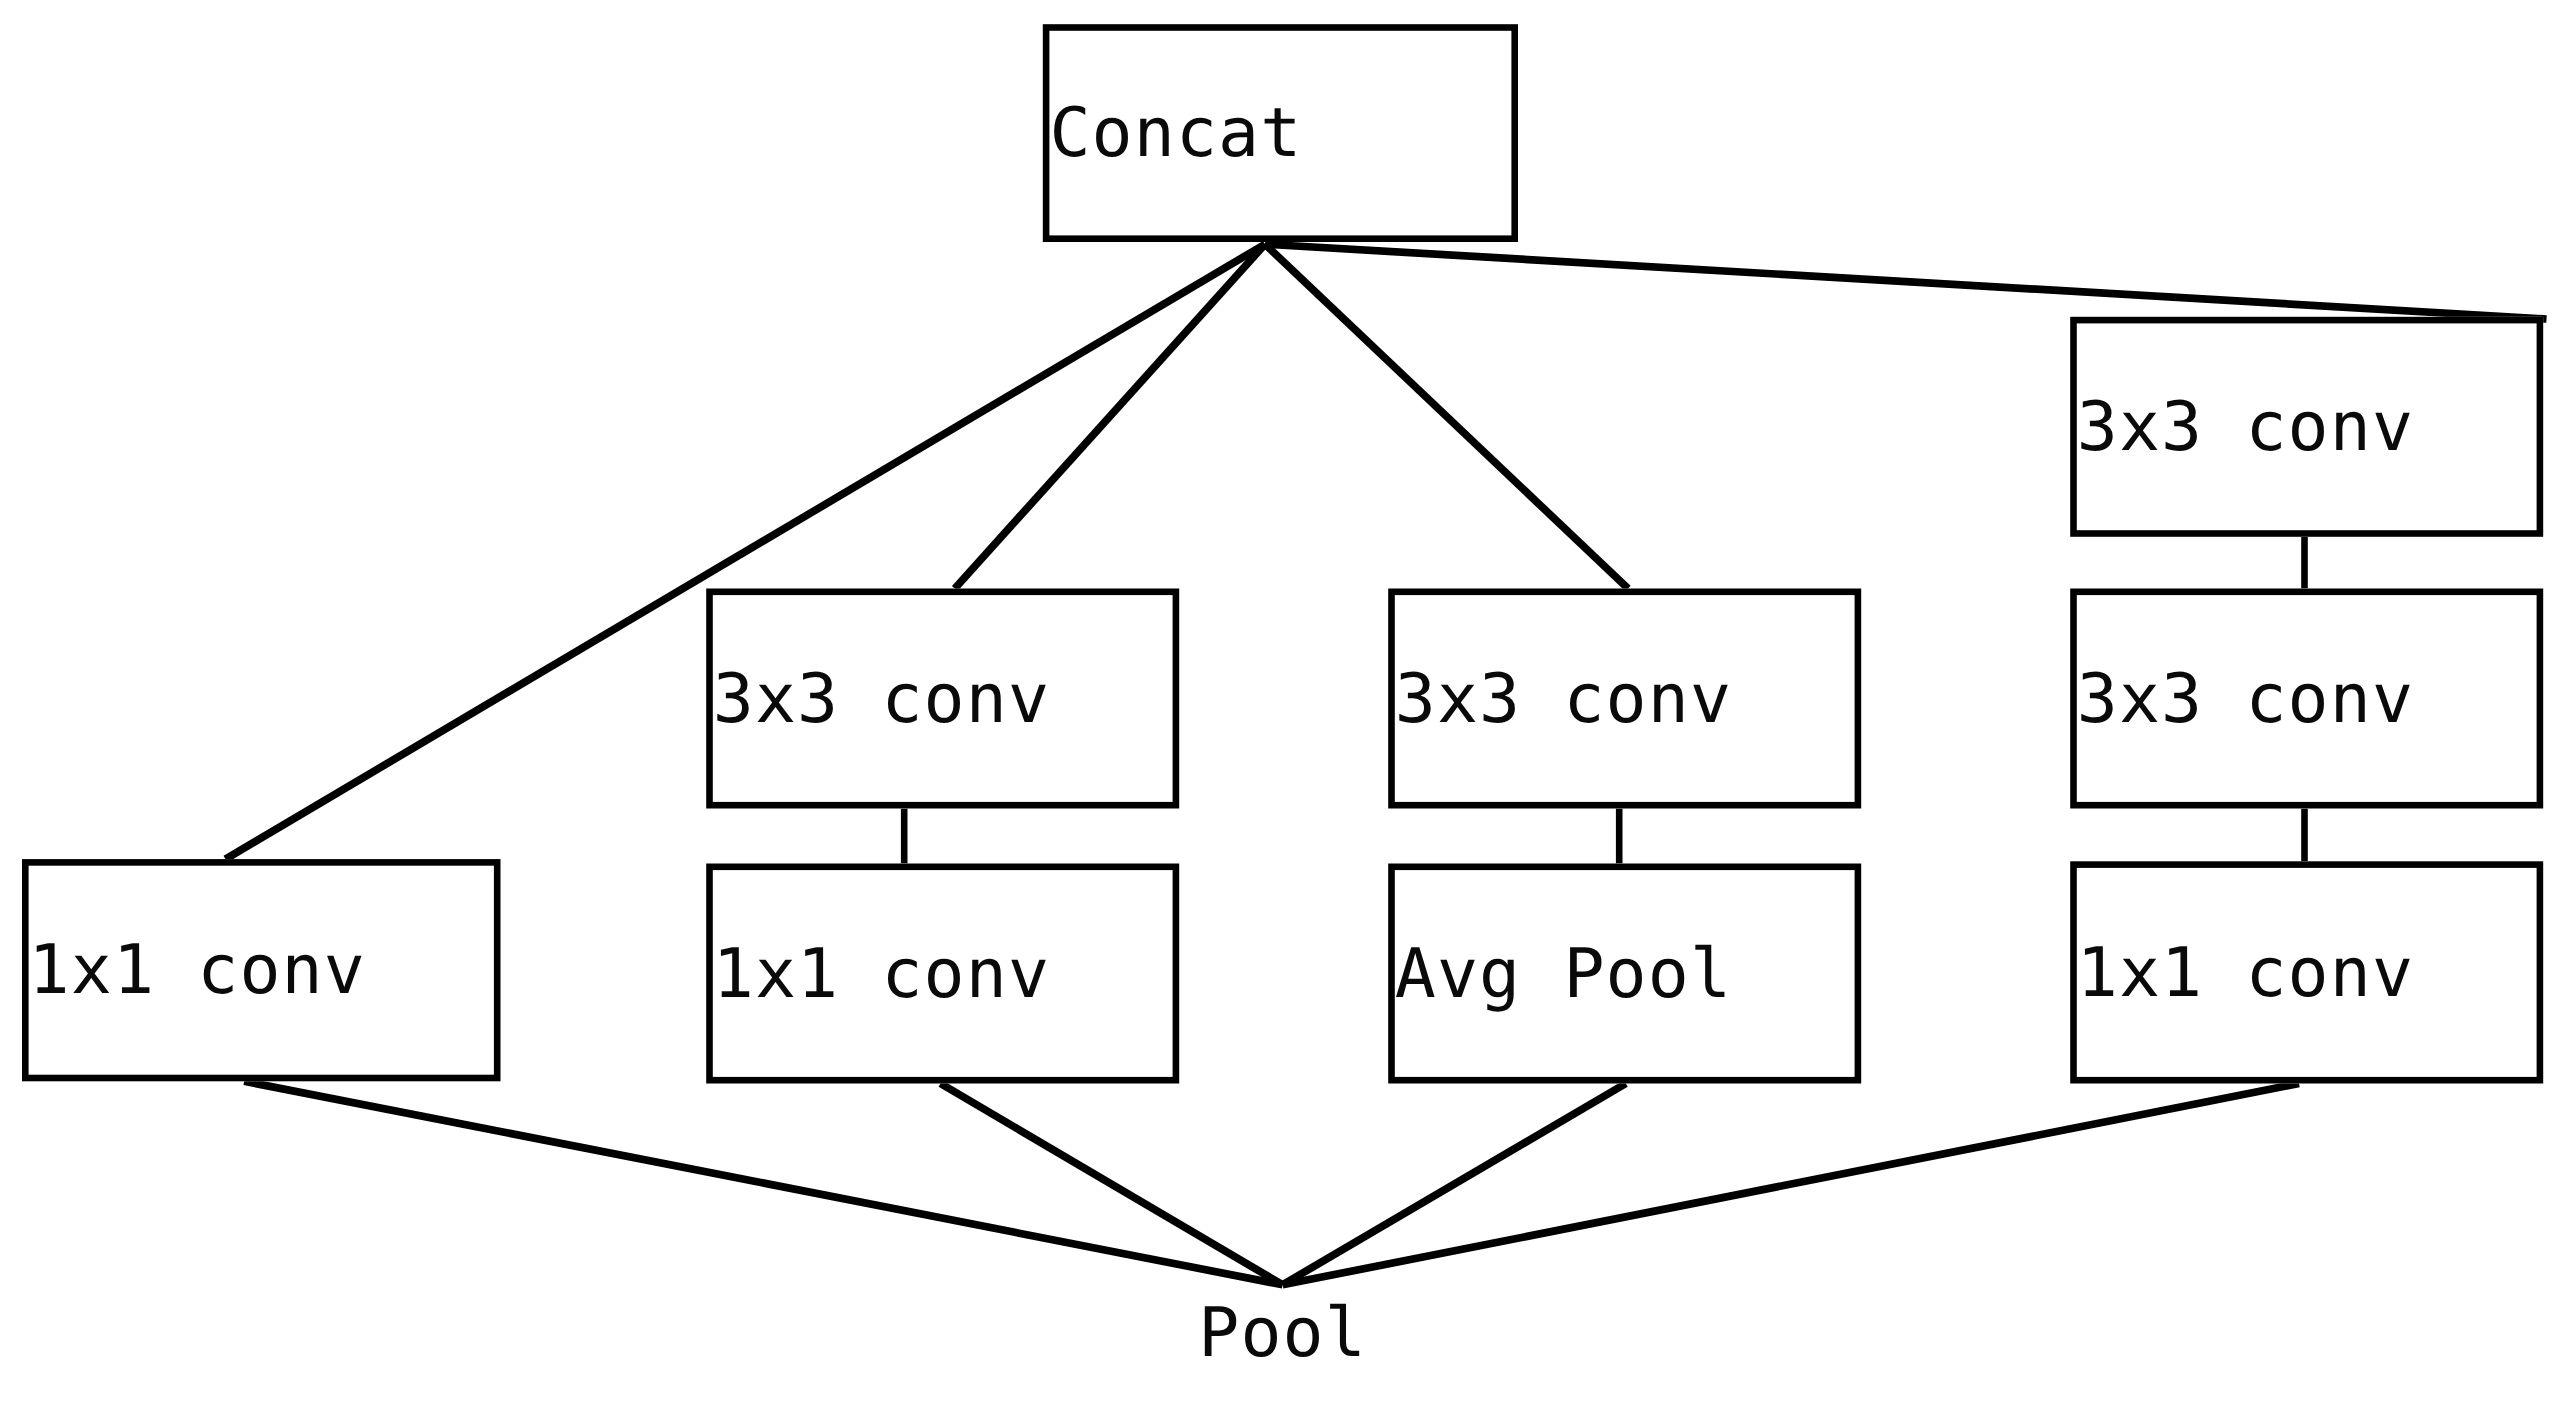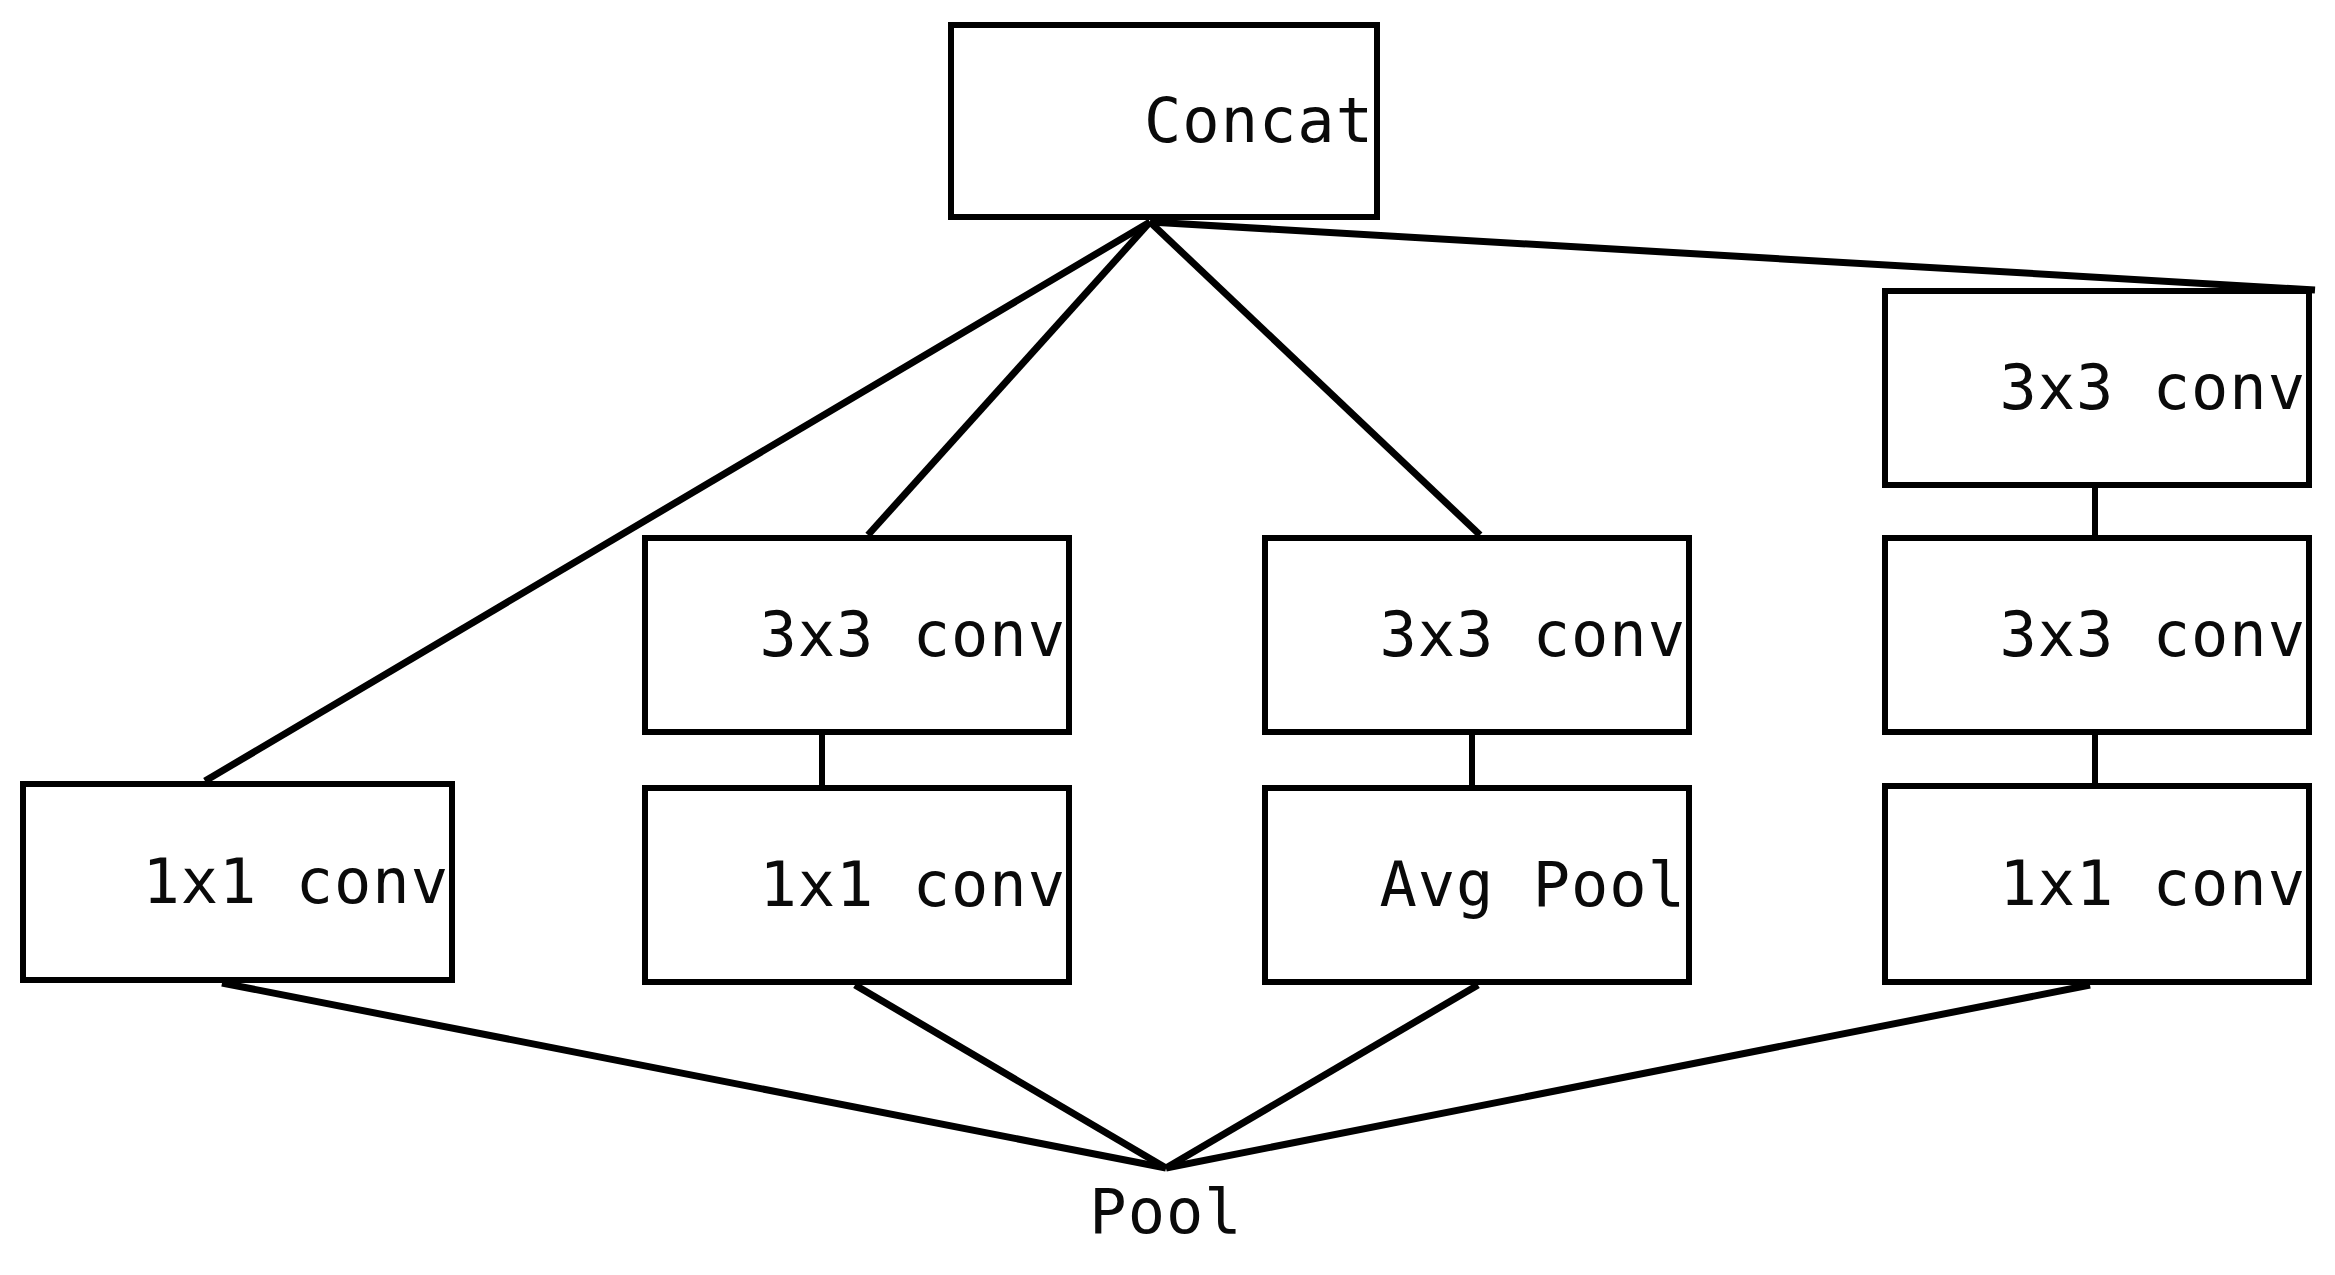--- a/index.html
+++ b/index.html
@@ -25,21 +25,21 @@
     height: 1275px;
     pointer-events: none;
   }
   .node {
     position: absolute;
     box-sizing: border-box;
     background: #ffffff;
     border: 6px solid #000000;
     display: flex;
     align-items: center;
-    justify-content: flex-end;
+    justify-content: flex-start;
     z-index: 5;
   }
   .node-label {
     font-family: "DejaVu Sans Mono", "Liberation Mono", monospace;
     font-size: 62px;
     line-height: 1;
     color: #0a0a0a;
     letter-spacing: 1px;
     white-space: pre;
     user-select: none;
@@ -85,21 +85,21 @@
       <div class="node" style="left: 642px; top: 535px; width: 430px; height: 200px; border-color: rgb(0, 0, 0);">
         <span class="node-label" style="color: rgb(10, 10, 10);">3x3 conv</span>
       </div>
       <div class="node" style="left: 642px; top: 785px; width: 430px; height: 200px; border-color: rgb(0, 0, 0);">
         <span class="node-label" style="color: rgb(10, 10, 10);">1x1 conv</span>
       </div>
       <div class="node" style="left: 1262px; top: 535px; width: 430px; height: 200px; border-color: rgb(0, 0, 0);">
         <span class="node-label" style="color: rgb(10, 10, 10);">3x3 conv</span>
       </div>
       <div class="node" style="left: 1262px; top: 785px; width: 430px; height: 200px; border-color: rgb(0, 0, 0);">
-        <span class="node-label" style="color: rgb(10, 10, 10); margin-left: 48px;">Avg Pool</span>
+        <span class="node-label" style="color: rgb(10, 10, 10);">Avg Pool</span>
       </div>
       <div class="node" style="left: 1882px; top: 288px; width: 430px; height: 200px; border-color: rgb(0, 0, 0);">
         <span class="node-label" style="color: rgb(10, 10, 10);">3x3 conv</span>
       </div>
       <div class="node" style="left: 1882px; top: 535px; width: 430px; height: 200px; border-color: rgb(0, 0, 0);">
         <span class="node-label" style="color: rgb(10, 10, 10);">3x3 conv</span>
       </div>
       <div class="node" style="left: 1882px; top: 783px; width: 430px; height: 202px; border-color: rgb(0, 0, 0);">
         <span class="node-label" style="color: rgb(10, 10, 10);">1x1 conv</span>
       </div>

